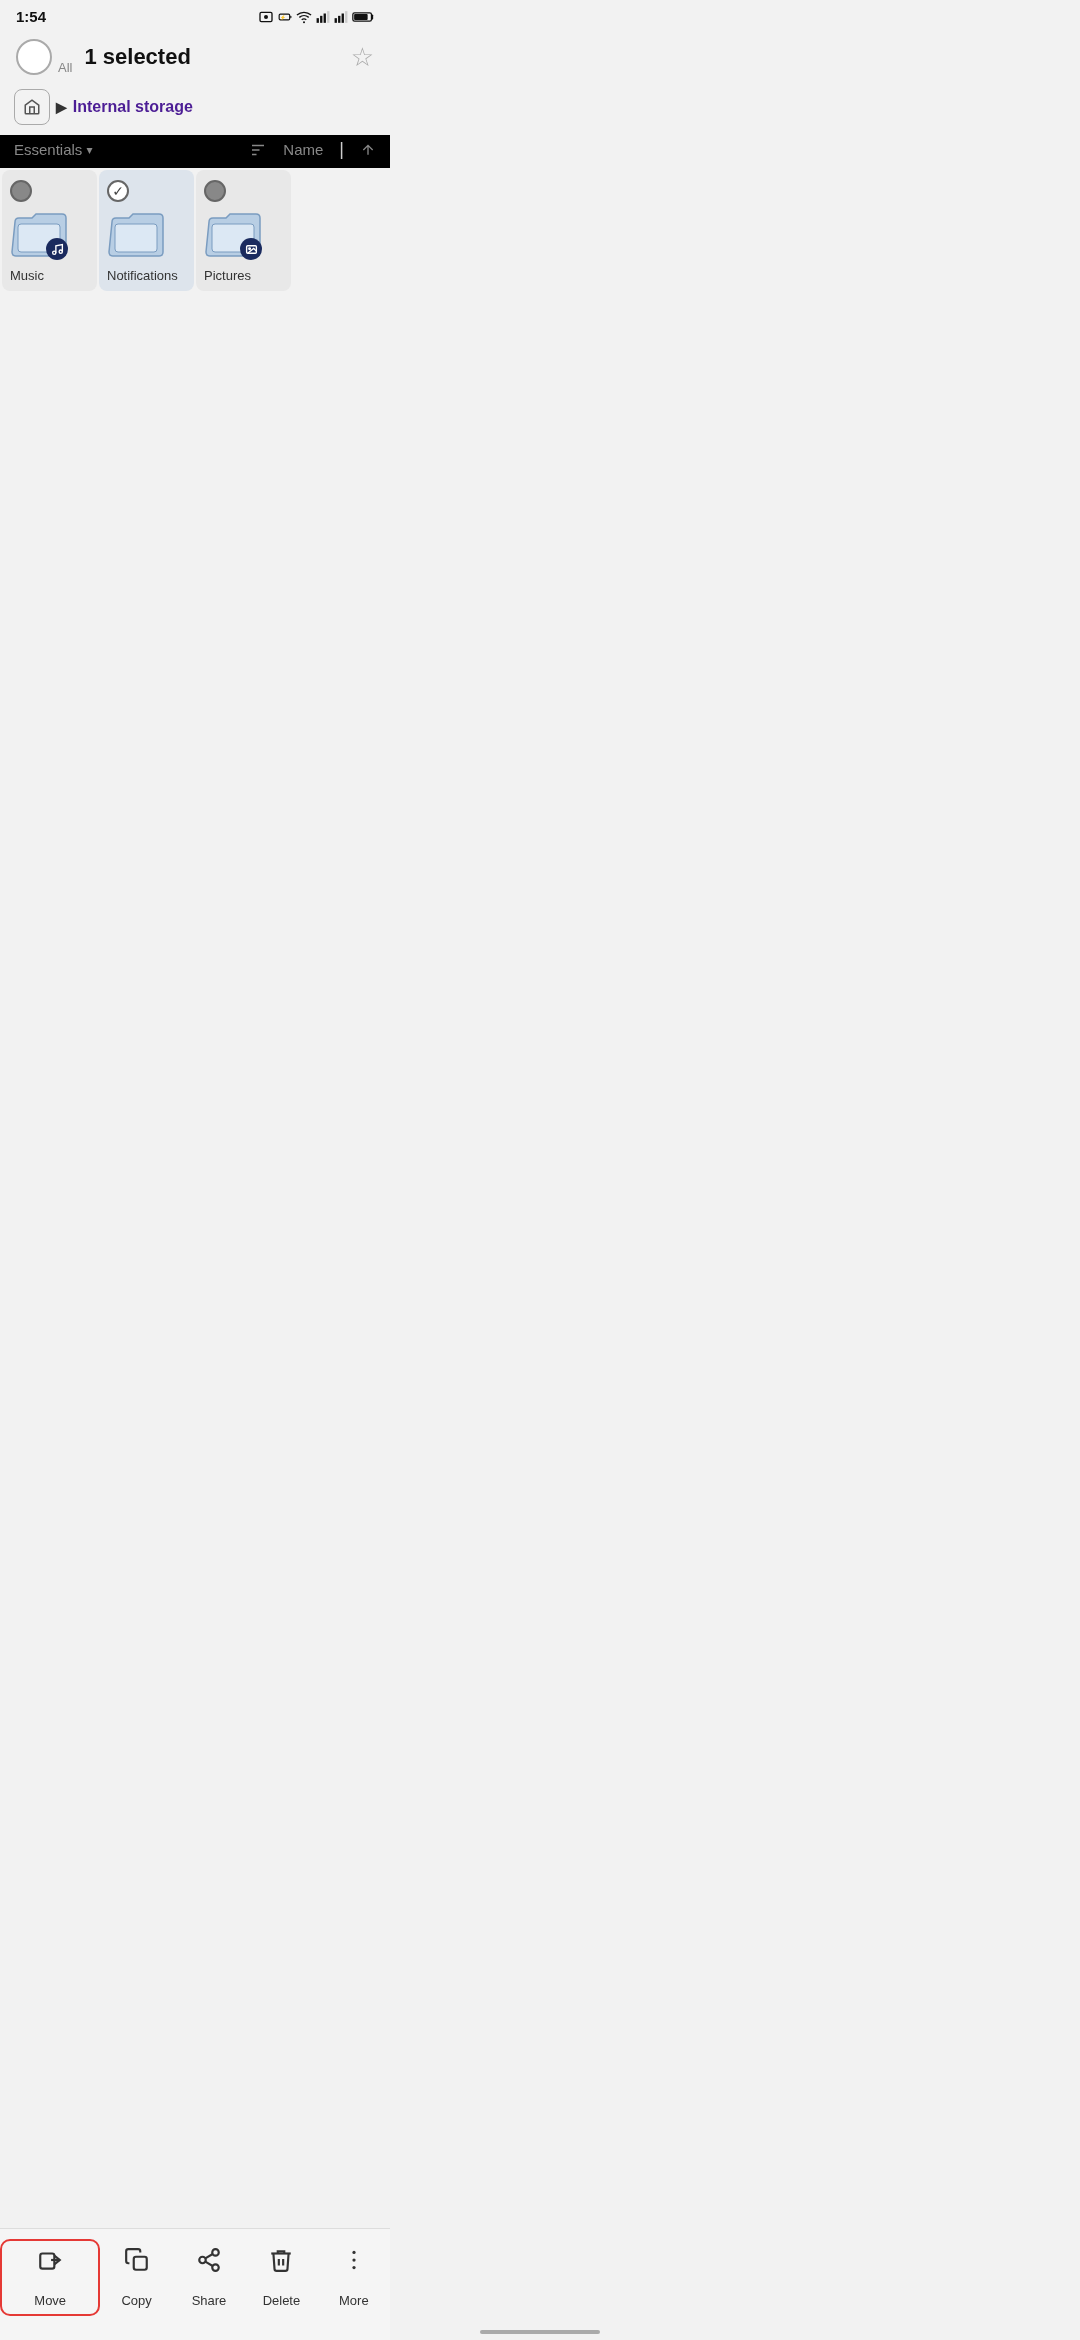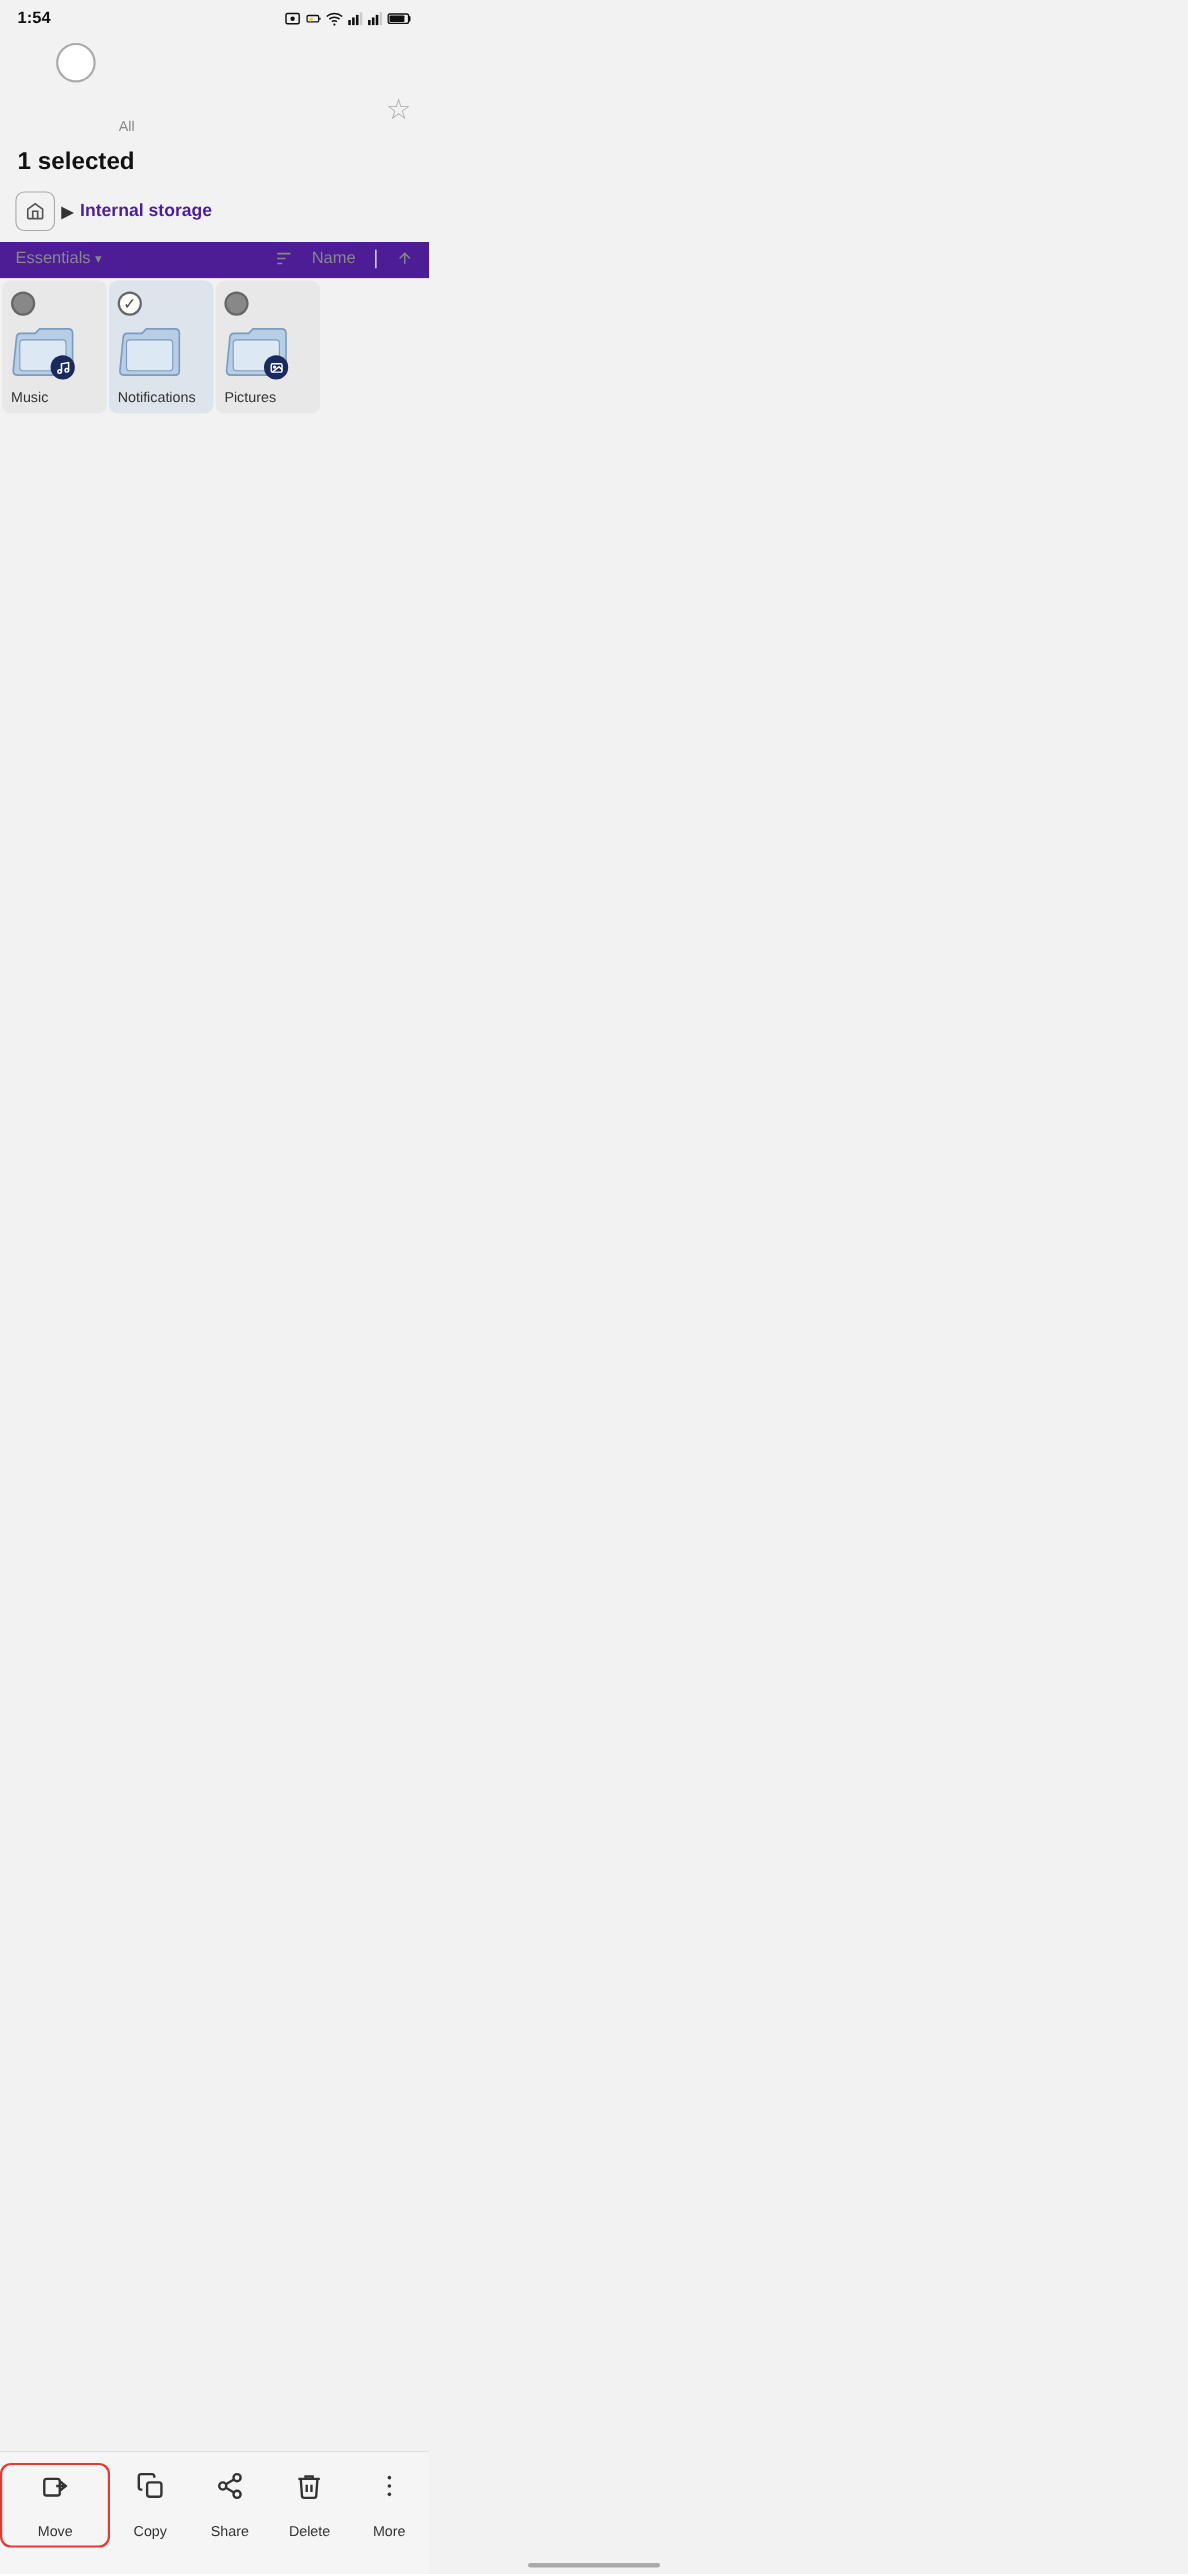--- a/index.html
+++ b/index.html
@@ -39,21 +39,20 @@
       display: flex;
       align-items: center;
       justify-content: space-between;
       padding: 10px 16px 8px;
       background: #f2f2f2;
     }
     .header-left {
       display: flex;
       align-items: center;
       gap: 12px;
-      flex-direction: column;
     }
     .select-all-circle {
       width: 36px;
       height: 36px;
       border-radius: 50%;
       border: 2px solid #aaa;
       background: #fff;
     }
     .header-title {
       font-size: 22px;
@@ -96,21 +95,21 @@
       font-weight: 700;
       color: #4c1d95;
     }
 
     
     .toolbar {
       display: flex;
       align-items: center;
       justify-content: space-between;
       padding: 4px 14px 8px;
-      background: #4c1d95;
+      background: #000000;
     }
     .toolbar-left {
       display: flex;
       align-items: center;
       gap: 4px;
       cursor: pointer;
     }
     .toolbar-label {
       font-size: 15px;
       color: #888;

